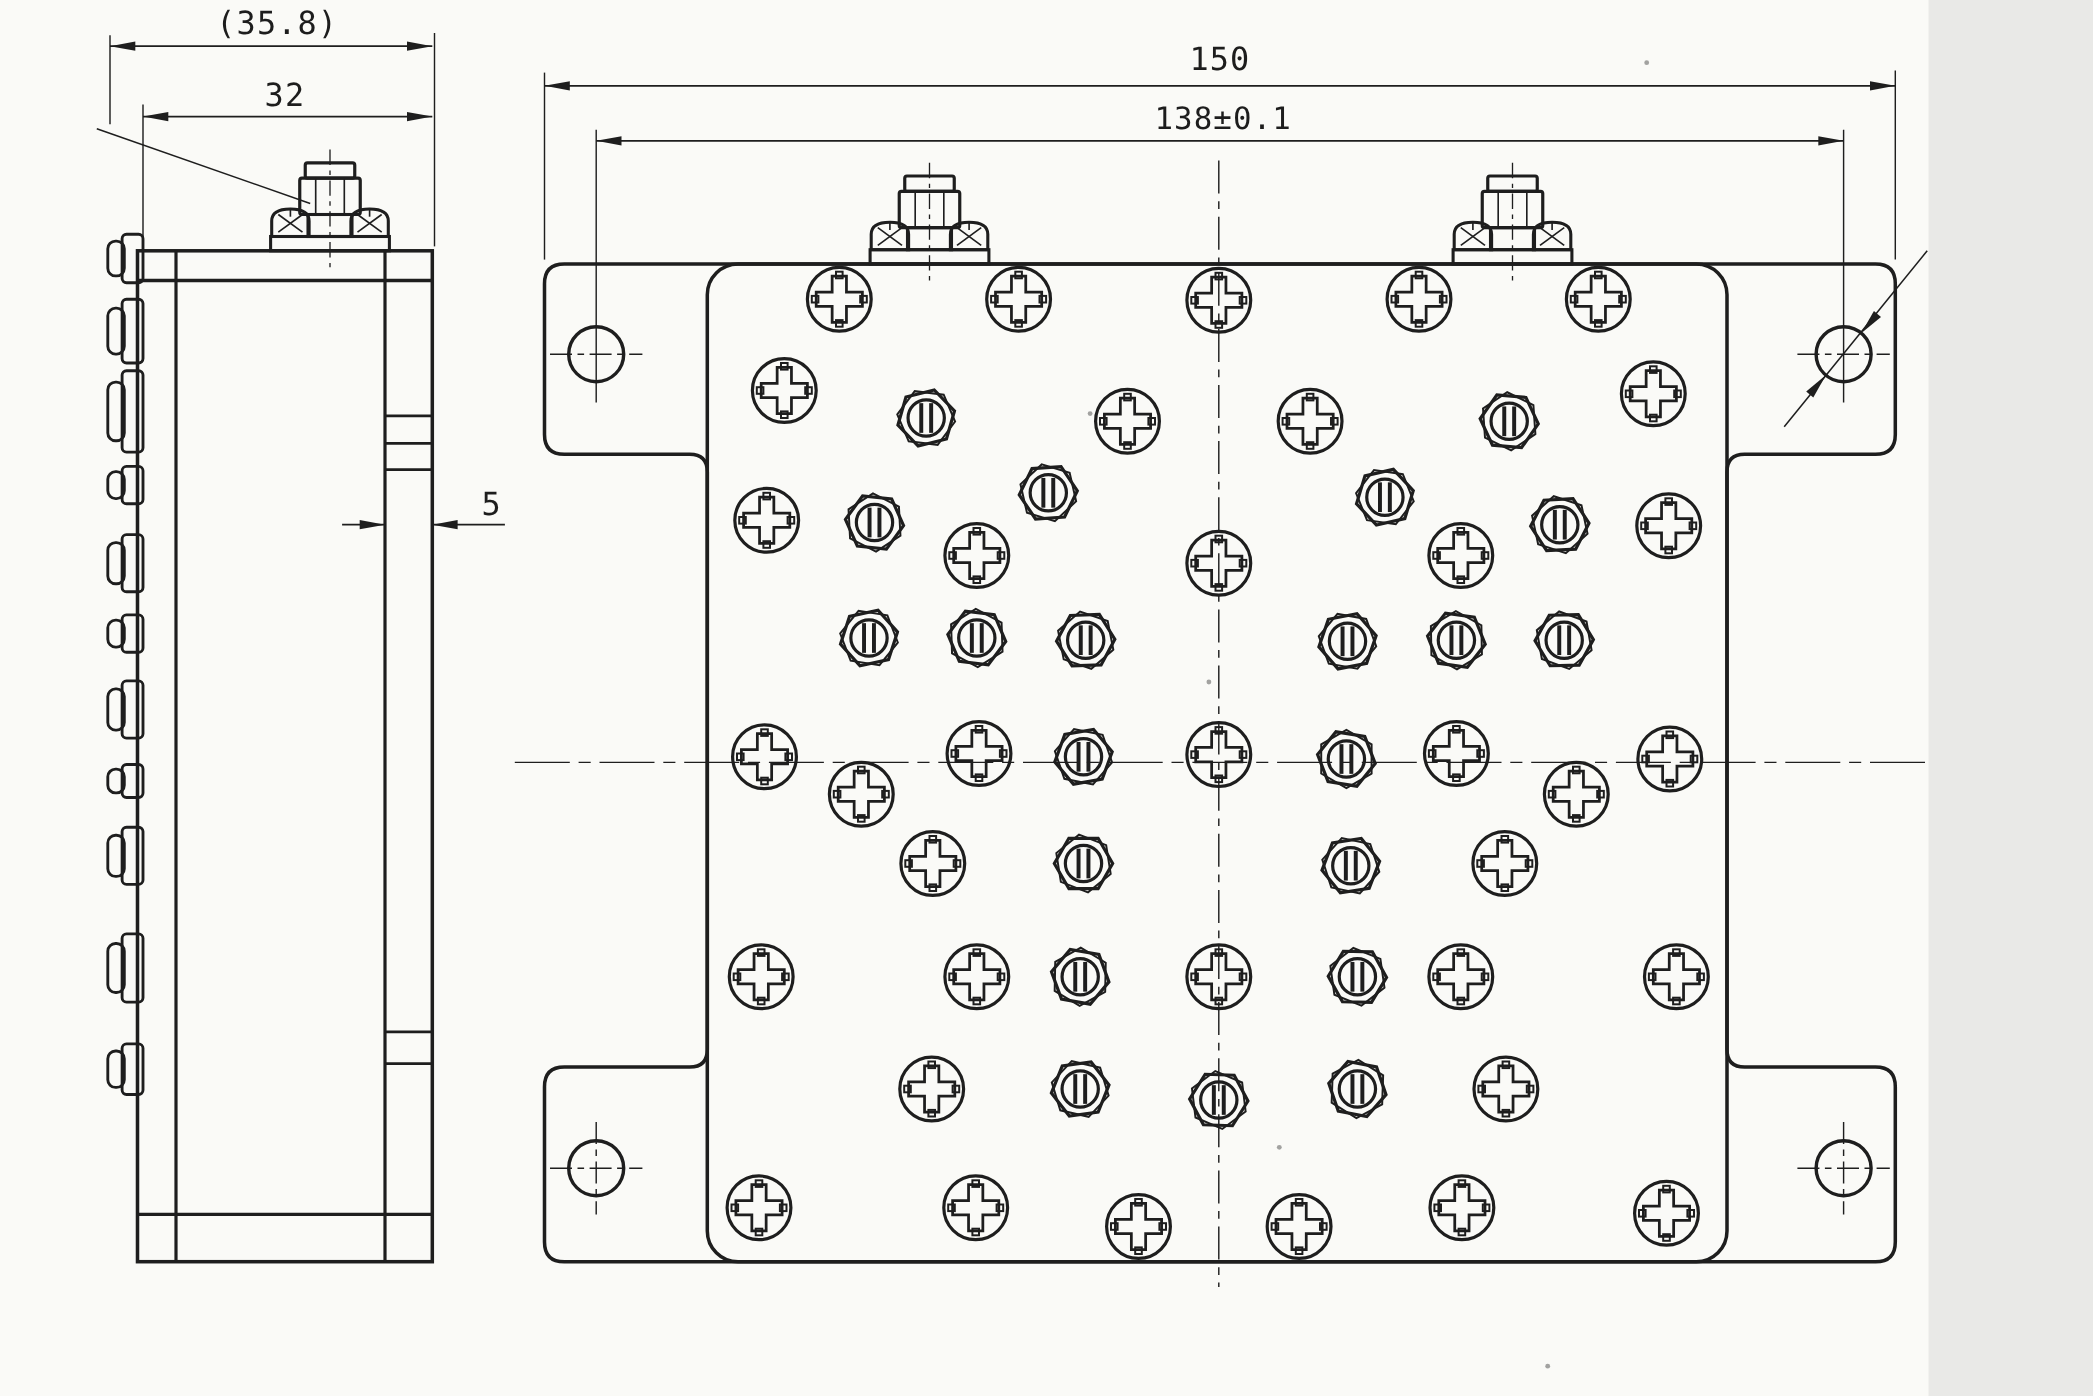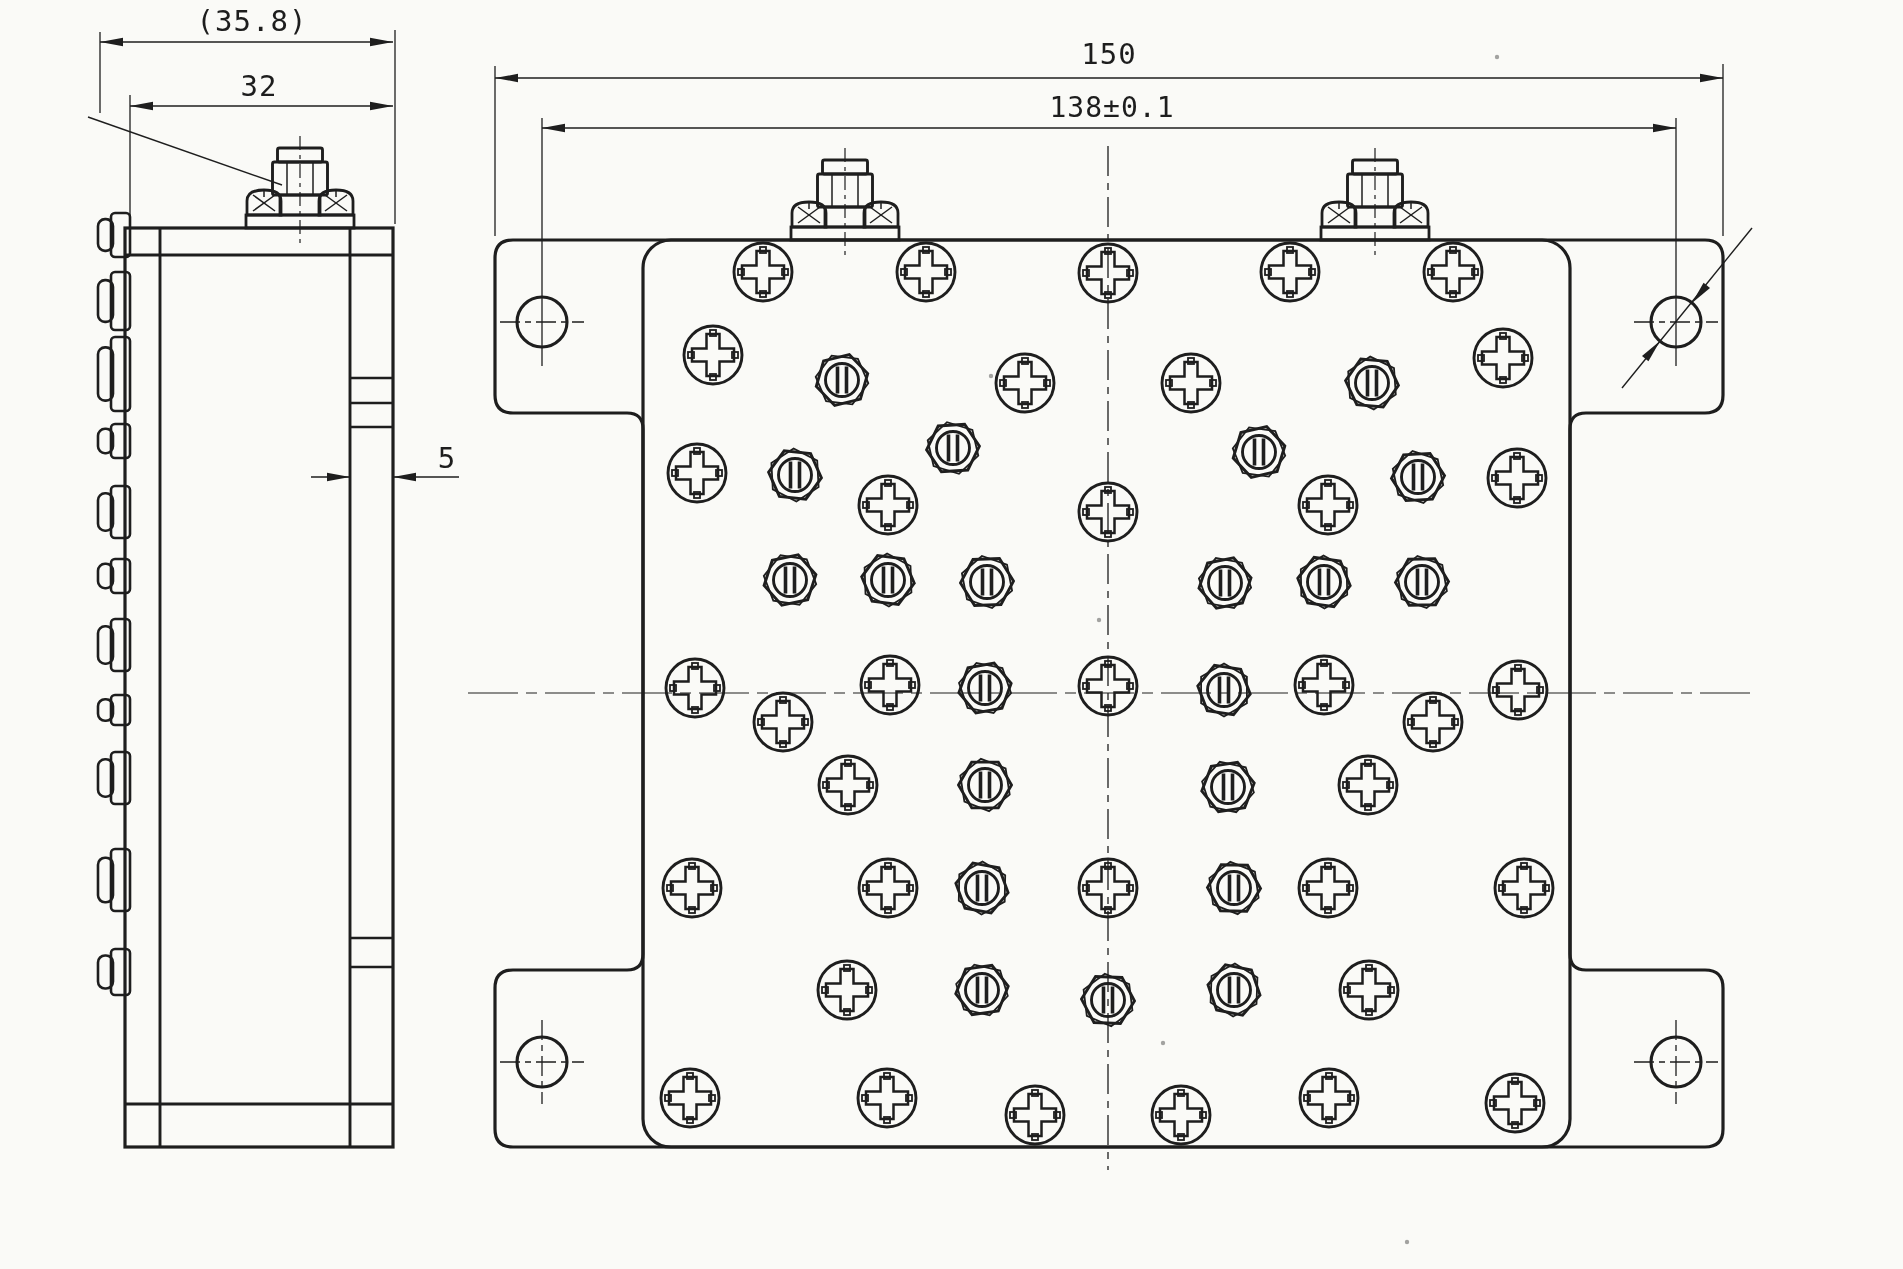--- a/index.html
+++ b/index.html
@@ -1,16 +1,16 @@
 <!DOCTYPE html>
 <html><head>
 <meta charset="utf-8">
 <style>
   html,body{margin:0;padding:0;background:#e9e9e7;}
-  .stage{position:relative;width:1903px;height:1269px;background:#fafaf7;overflow:hidden;
+  .stage{position:relative;width:1753px;height:1269px;background:#fafaf7;overflow:hidden;
          font-family:"DejaVu Sans Mono", monospace;}
   svg{position:absolute;left:0;top:0;}
   svg text{font-family:"DejaVu Sans Mono", monospace;}
 </style>
 </head>
 <body>
 
 <div class="stage">
   <svg id="dwg" width="1903" height="1269" viewBox="0 0 1903 1269">
       <rect x="0" y="0" width="1903" height="1269" fill="#fafaf7"></rect>

